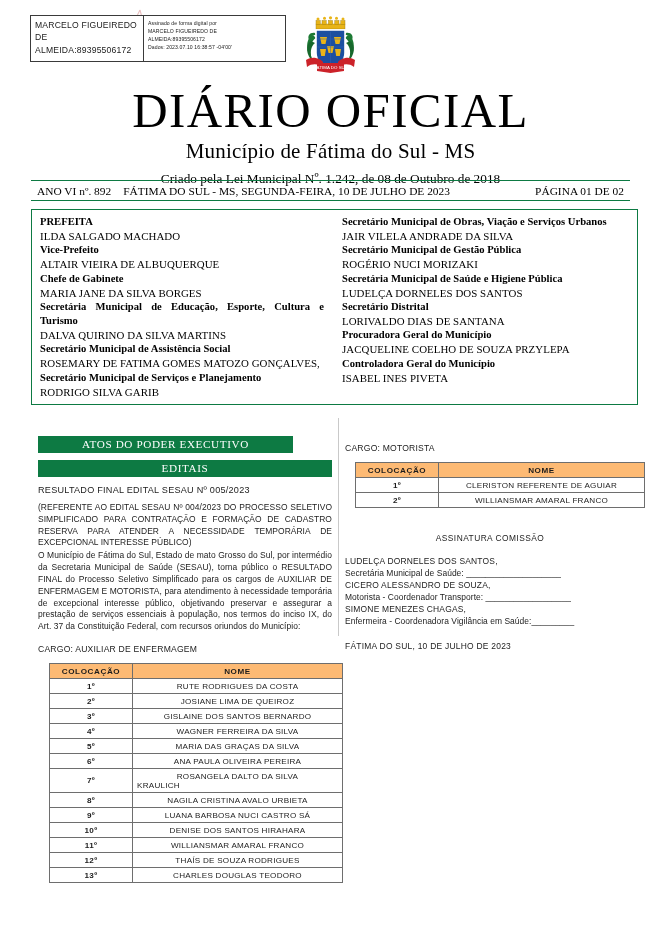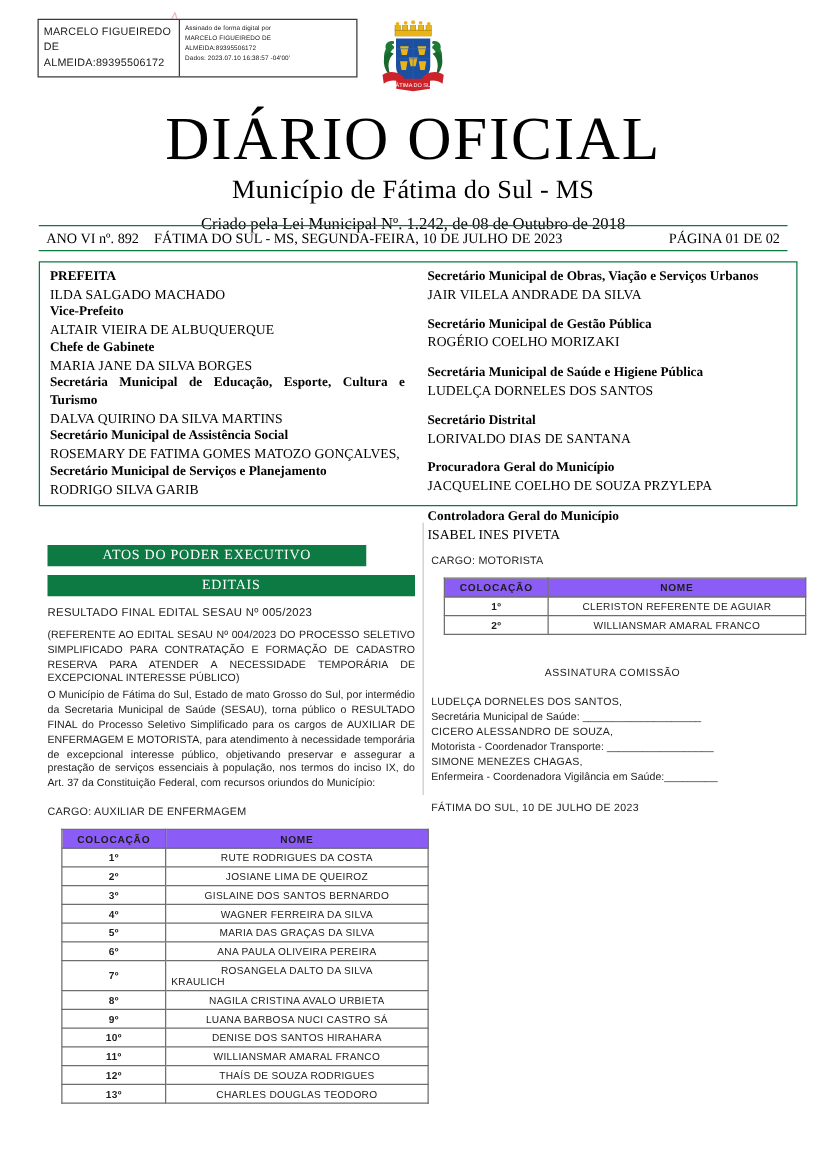--- a/index.html
+++ b/index.html
@@ -65,21 +65,21 @@
     position:absolute;left:31px;top:209px;width:607px;height:196px;
     border:1.6px solid #0d7a43;box-sizing:border-box;display:flex;
     font-family:"Liberation Serif", serif;
   }
   .of-col{box-sizing:border-box;padding:5px 8px 0 8px;}
   .of-col.left{width:300px;}
   .of-col.right{width:299px;padding-left:10px;}
   .of-role{font-size:10.6px;font-weight:bold;line-height:1.32;}
   .of-role.justify{text-align:justify;text-align-last:justify;}
   .of-name{font-size:10.9px;line-height:1.32;letter-spacing:.05px;}
-  .of-col.right .of-role{margin-top:10px;}
+  .of-col.right .of-role{margin-top:0;}
   .of-col.right .of-role:first-child{margin-top:0;}
 
   
   .body-col{position:absolute;top:436px;box-sizing:border-box;}
   .col-left{left:38px;width:294px;}
   .col-right{left:345px;width:290px;}
   .col-divider{
     position:absolute;left:338px;top:418px;width:1px;height:218px;
     background:#c9c9c9;
   }
@@ -109,21 +109,21 @@
 
   
   table.rank{
     border-collapse:collapse;margin-top:9px;width:100%;
     font-size:8.1px;color:#1c1c1c;
   }
   table.rank th, table.rank td{
     border:1px solid #6e6e6e;padding:2.5px 2px;
   }
   table.rank th{
-    background:#8b5cf6;font-weight:bold;letter-spacing:.6px;font-size:8.1px;
+    background:#fdba74;font-weight:bold;letter-spacing:.6px;font-size:8.1px;
     text-align:center;
   }
   table.rank td.pos{
     width:78px;text-align:center;font-weight:bold;letter-spacing:.3px;
   }
   table.rank td.nm{text-align:center;letter-spacing:.25px;}
   table.rank td.nm.wrap{text-align:center;}
   table.rank td.nm .l2{display:block;text-align:left;padding-left:2px;}
   .tbl-left{width:284px;margin-left:11px;}
   .tbl-right{width:271px;margin-left:10px;}
@@ -221,21 +221,21 @@
       <div class="of-name">DALVA QUIRINO DA SILVA MARTINS</div>
       <div class="of-role">Secretário Municipal de Assistência Social</div>
       <div class="of-name">ROSEMARY DE FATIMA GOMES MATOZO GONÇALVES,</div>
       <div class="of-role">Secretário Municipal de Serviços e Planejamento</div>
       <div class="of-name">RODRIGO SILVA GARIB</div>
     </div>
     <div class="of-col right">
       <div class="of-role">Secretário Municipal de Obras, Viação e Serviços Urbanos</div>
       <div class="of-name">JAIR VILELA ANDRADE DA SILVA</div>
       <div class="of-role">Secretário Municipal de Gestão Pública</div>
-      <div class="of-name">ROGÉRIO COELHO MORIZAKI</div>
+      <div class="of-name">ROGÉRIO NUCI MORIZAKI</div>
       <div class="of-role">Secretária Municipal de Saúde e Higiene Pública</div>
       <div class="of-name">LUDELÇA DORNELES DOS SANTOS</div>
       <div class="of-role">Secretário Distrital</div>
       <div class="of-name">LORIVALDO DIAS DE SANTANA</div>
       <div class="of-role">Procuradora Geral do Município</div>
       <div class="of-name">JACQUELINE COELHO DE SOUZA PRZYLEPA</div>
       <div class="of-role">Controladora Geral do Município</div>
       <div class="of-name">ISABEL INES PIVETA</div>
     </div>
   </div>

